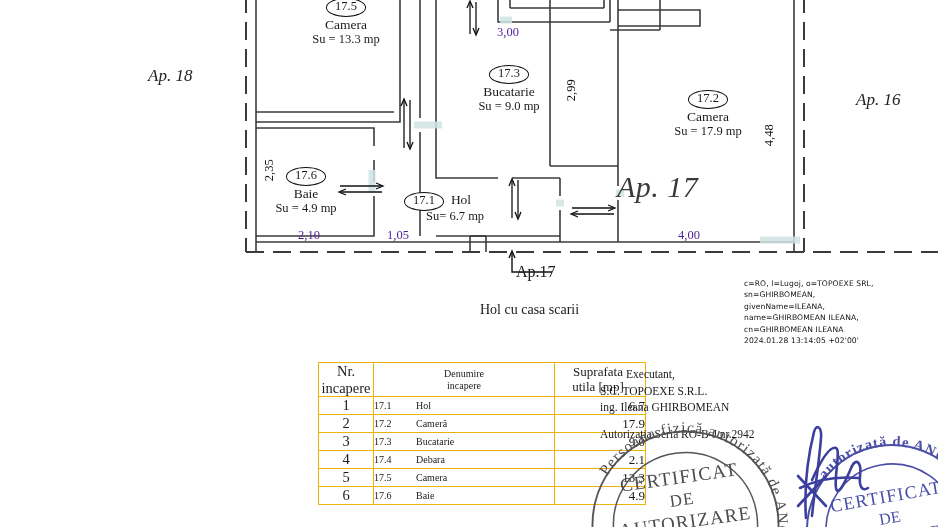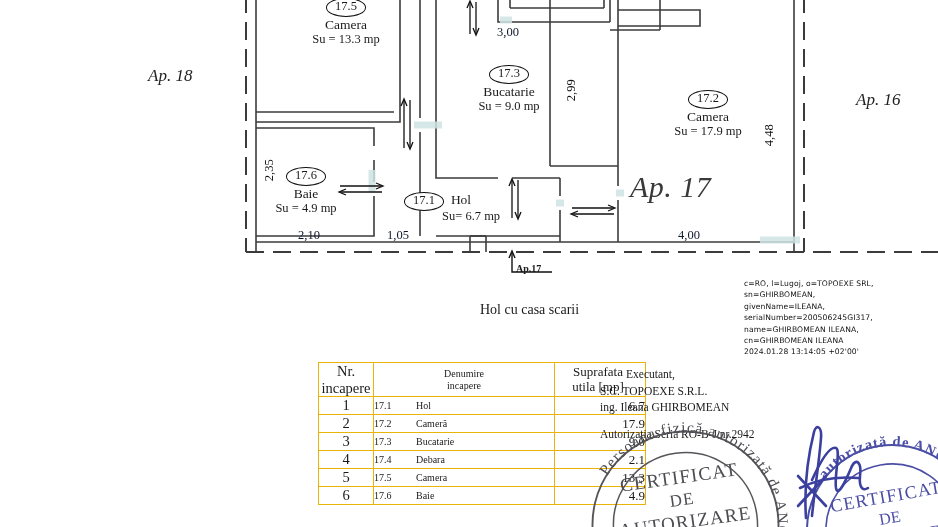--- a/index.html
+++ b/index.html
@@ -24,24 +24,24 @@
     display:inline-block;
     border:1.2px solid #111;
     border-radius:50%/50%;
     padding:0px 8px 1px 8px;
     font-size:12.5px;
     line-height:1.25;
     background:#fff;
   }
   .apt-big{font-style:italic;font-size:30px;letter-spacing:0.5px;color:#3a3a3a;}
   .apt-side{font-style:italic;font-size:17px;color:#222;}
-  .dim{font-size:12.5px;color:#0f172a;}
+  .dim{font-size:12.5px;color:#4c1d95;}
   .dim-v{font-size:12.5px;color:#111;transform:rotate(-90deg);transform-origin:center center;}
   .plain{font-size:14px;}
-  .ap17-leader{font-size:10px;font-weight:bold;}
+  .ap17-leader{font-size:16px;}
 
   
   #sig-block{
     position:absolute;left:744px;top:278px;width:190px;
     font-family:"DejaVu Sans", sans-serif;
     font-size:7.6px;
     line-height:1.5;
     color:#111;
     letter-spacing:.1px;
   }
@@ -217,24 +217,24 @@
 
   <div class="lbl" style="left:246px;top:165px;width:120px;text-align:center;">
     <span class="tag-ellipse">17.6</span>
     <div class="room-name">Baie</div>
     <div class="room-area">Su = 4.9 mp</div>
   </div>
 
   <div class="lbl" style="left:404px;top:190px;">
     <span class="tag-ellipse">17.1</span>
     <span class="room-name" style="margin-left:3px;">Hol</span>
-    <div class="room-area" style="text-align:left;margin-left:38px;margin-top:-2px;">Su= 6.7 mp</div>
-  </div>
-
-  <div class="lbl apt-big" style="left:630px;top:170px;text-align:center;">Ap. 17</div>
+    <div class="room-area" style="text-align:left;margin-left:22px;margin-top:-2px;">Su= 6.7 mp</div>
+  </div>
+
+  <div class="lbl apt-big" style="left:617px;top:170px;text-align:center;">Ap. 17</div>
 
   <div class="lbl apt-side" style="left:148px;top:66px;">Ap. 18</div>
   <div class="lbl apt-side" style="left:856px;top:90px;">Ap. 16</div>
 
   <div class="lbl dim" style="left:497px;top:25px;">3,00</div>
   <div class="lbl" style="left:558px;top:80px;width:26px;text-align:center;">
     <span class="dim-v" style="display:inline-block;">2,99</span>
   </div>
   <div class="lbl" style="left:256px;top:160px;width:26px;text-align:center;">
     <span class="dim-v" style="display:inline-block;">2,35</span>
@@ -246,21 +246,20 @@
   </div>
   <div class="lbl dim" style="left:678px;top:228px;">4,00</div>
 
   <div class="lbl ap17-leader" style="left:516px;top:263px;">Ap.17</div>
   <div class="lbl plain" style="left:480px;top:302px;">Hol cu casa scarii</div>
 
   <div id="sig-block">
     <div>c=RO, l=Lugoj, o=TOPOEXE SRL,</div>
     <div>sn=GHIRBOMEAN,</div>
     <div>givenName=ILEANA,</div>
-    <div>serialNumber=200506245GI317,</div>
     <div>name=GHIRBOMEAN ILEANA,</div>
     <div>cn=GHIRBOMEAN ILEANA</div>
     <div>2024.01.28 13:14:05 +02'00'</div>
   </div>
 
   <div id="tbl-wrap">
     <table class="roomtbl">
       <thead>
         <tr>
           <th class="th-cell c-nr">

